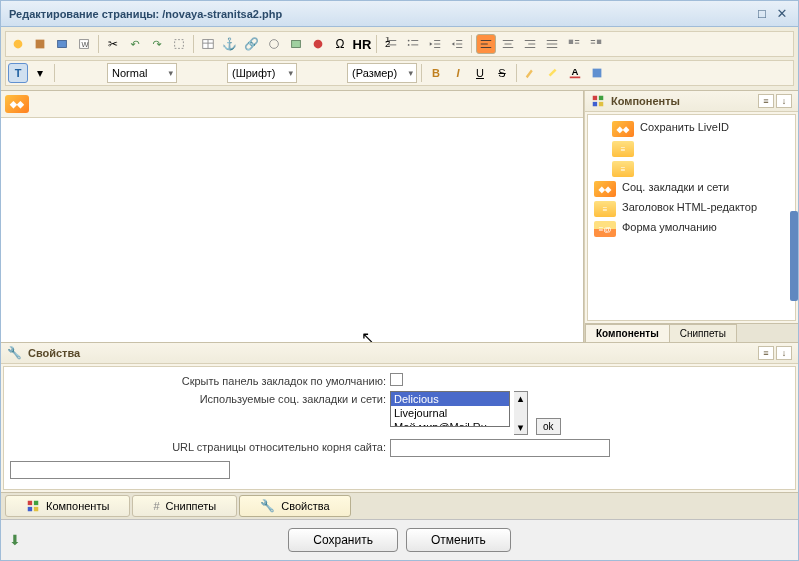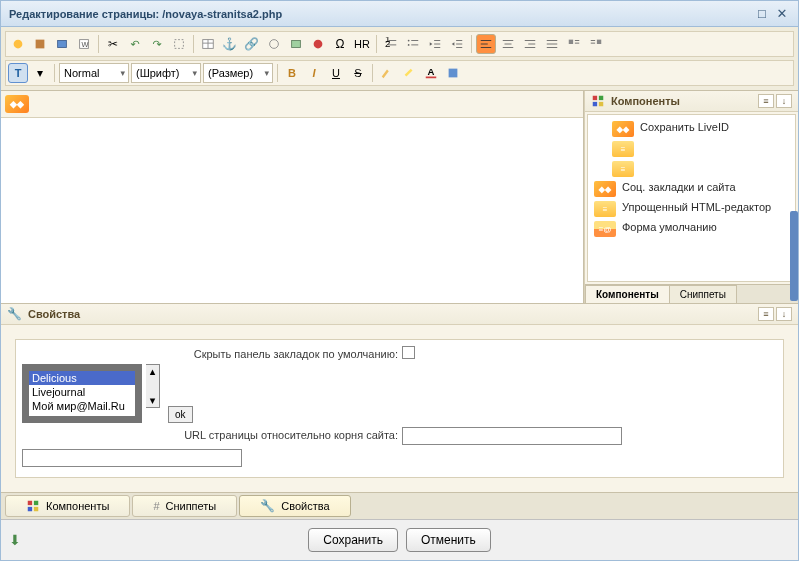--- a/index.html
+++ b/index.html
@@ -10,21 +10,21 @@
 .titlebar { background: linear-gradient(#e8f0f8, #d0e0f0); height: 26px; display: flex; align-items: center; padding: 0 8px; border-bottom: 1px solid #a0bcd8; }
 .titlebar-text { font-weight: bold; color: #2a4a6a; flex: 1; }
 .titlebar-btn { width: 16px; height: 16px; margin-left: 4px; color: #3a5a7a; cursor: pointer; display: flex; align-items: center; justify-content: center; font-size: 13px; }
 
 .toolbar-area { background: #f0ecdc; border-bottom: 1px solid #c8c0a8; padding: 4px; }
 .toolbar-row { display: flex; align-items: center; gap: 2px; margin-bottom: 3px; background: #f8f4e8; border: 1px solid #d8d0b8; padding: 2px; }
 .toolbar-row:last-child { margin-bottom: 0; }
 .tbtn { width: 20px; height: 20px; border: 1px solid transparent; background: transparent; cursor: pointer; display: flex; align-items: center; justify-content: center; font-size: 12px; border-radius: 3px; }
 .tbtn.active { border-color: #b8b090; background: #fdfae6; }
 .tsep { width: 1px; height: 18px; background: #d0c8b0; margin: 0 2px; }
-.tselect { height: 20px; border: 1px solid #c8c0a8; background: #fff; padding: 0 14px 0 4px; font-size: 11px; position: relative; cursor: pointer; min-width: 70px; display: flex; align-items: center; }
+.tselect { height: 20px; border: 1px solid #c8c0a8; background: #fff; padding: 0 14px 0 4px; font-size: 11px; position: relative; cursor: pointer; min-width: 70px; display: flex; align-items: center; margin-left: 48px; }
 .tselect::after { content: '▾'; position: absolute; right: 3px; font-size: 9px; color: #666; }
 
 .main-area { flex: 1; display: flex; overflow: hidden; }
 .editor-pane { flex: 1; display: flex; flex-direction: column; border-right: 1px solid #c8c0a8; }
 .editor-top-bar { background: #f8f4e8; border-bottom: 1px solid #d8d0b8; padding: 4px; }
 .comp-icon { width: 24px; height: 18px; background: linear-gradient(135deg, #ffc040, #ff8020); border-radius: 3px; display: flex; align-items: center; justify-content: center; color: #fff; font-size: 9px; font-weight: bold; }
 .editor-canvas { flex: 1; background: #fff; position: relative; }
 .cursor-arrow { position: absolute; left: 360px; top: 210px; font-size: 16px; color: #000; }
 
 .right-panel { width: 214px; display: flex; flex-direction: column; background: #f8f4e8; border-left: 1px solid #d8d0b8; }
@@ -41,39 +41,39 @@
 .tree-item.indent { padding-left: 22px; }
 .scroll-indicator { width: 8px; background: #6088c0; position: absolute; right: 0; height: 90px; top: 120px; border-radius: 2px; }
 
 .panel-tabs { display: flex; background: #e8e4d4; border-top: 1px solid #c8c0a8; }
 .panel-tab { padding: 3px 10px; border: 1px solid #c8c0a8; border-bottom: none; background: #f0ecdc; cursor: pointer; font-size: 10px; margin-right: -1px; }
 .panel-tab.active { background: #f8f4e8; font-weight: bold; }
 
 .props-panel { background: #f8f4e8; border-top: 1px solid #c8c0a8; display: flex; flex-direction: column; }
 .props-header { background: linear-gradient(#f8f4e8, #f0ecdc); border-bottom: 1px solid #d8d0b8; padding: 3px 6px; display: flex; align-items: center; gap: 6px; font-weight: bold; color: #5a4a2a; }
 .wrench-icon { color: #4a6aaa; font-size: 12px; }
-.props-body { background: #fff; padding: 6px; border: 1px solid #d8d0b8; margin: 14px; }
+.props-body { background: #fff; padding: 6px; border: 1px solid #d8d0b8; margin: 2px; }
 .prop-row { display: flex; align-items: flex-start; margin-bottom: 4px; }
 .prop-label { width: 380px; text-align: right; padding-right: 4px; padding-top: 2px; color: #3a3a3a; }
 .prop-value { flex: 1; display: flex; gap: 4px; align-items: flex-start; }
 .checkbox { width: 13px; height: 13px; border: 1px solid #888; background: #fff; }
-.listbox { width: 120px; height: 59px; border: 7px solid #737373; background: #fff; overflow: hidden; font-family: monospace; font-size: 10px; }
+.listbox { width: 120px; height: 36px; border: 1px solid #737373; background: #fff; overflow: hidden; font-family: monospace; font-size: 10px; }
 .listbox-item { padding: 1px 3px; }
 .listbox-item.selected { background: #4a6aca; color: #fff; }
 .listbox-scroll { width: 14px; height: 44px; border: 1px solid #888; border-left: none; background: #eee; display: flex; flex-direction: column; justify-content: space-between; font-size: 8px; align-items: center; }
 .ok-btn { padding: 2px 6px; border: 1px solid #888; background: #f0f0f0; cursor: pointer; font-size: 10px; margin-left: 4px; align-self: flex-end; }
 .text-input { width: 220px; height: 18px; border: 1px solid #888; background: #fff; padding: 0 3px; }
 
 .bottom-tabs { display: flex; background: #e8e4d4; border-top: 1px solid #c8c0a8; padding: 2px 4px; gap: 2px; }
 .bottom-tab { padding: 3px 20px; border: 1px solid #c8c0a8; background: linear-gradient(#fdfae6, #f0ecdc); cursor: pointer; display: flex; align-items: center; gap: 6px; border-radius: 3px; }
 .bottom-tab.active { background: linear-gradient(#fffae0, #f8f0d0); border-color: #b8b090; }
 
 .footer { background: #f0f0f0; border-top: 1px solid #c0c0c0; padding: 8px; display: flex; justify-content: center; gap: 8px; align-items: center; }
 .footer-left { position: absolute; left: 8px; }
-.dlg-btn { padding: 4px 14px; border: 1px solid #888; background: linear-gradient(#fff, #e8e8e8); border-radius: 4px; cursor: pointer; font-size: 12px; }
+.dlg-btn { padding: 4px 24px; border: 1px solid #888; background: linear-gradient(#fff, #e8e8e8); border-radius: 4px; cursor: pointer; font-size: 12px; }
 .dl-icon { color: #4a8a4a; font-size: 14px; }
 
 svg.icon-svg { width: 14px; height: 14px; }
 </style>
 </head>
 <body>
 
 <div class="dialog">
 
   <div class="titlebar">
@@ -138,21 +138,21 @@
             <rect x="3" y="4" width="10" height="8" fill="#a0d0a0" stroke="#608060"></rect>
           </svg>
         </div>
       <div class="tbtn">
           <svg class="icon-svg" viewBox="0 0 16 16">
             <circle cx="8" cy="8" r="5" fill="#d04040"></circle>
           </svg>
         </div>
       <div class="tbtn">Ω</div>
       <div class="tbtn">
-          <span style="font-size:11px;font-weight:normal">HR</span>
+          <span style="font-size:13px;font-weight:bold">HR</span>
         </div>
       <div class="tsep"></div>
       <div class="tbtn">
           <svg class="icon-svg" viewBox="0 0 16 16">
             <text x="1" y="6" font-size="5">1</text>
             <line x1="5" y1="4" x2="14" y2="4" stroke="#666"></line>
             <text x="1" y="11" font-size="5">2</text>
             <line x1="5" y1="9" x2="14" y2="9" stroke="#666"></line>
           </svg>
         </div>
@@ -307,25 +307,25 @@
           <span class="tree-label">Сохранить LiveID</span>
         </div>
         <div class="tree-item indent">
           <div class="tree-icon yellow">≡</div>
         </div>
         <div class="tree-item indent">
           <div class="tree-icon yellow">≡</div>
         </div>
         <div class="tree-item">
           <div class="tree-icon orange">◆◆</div>
-          <span class="tree-label">Соц. закладки и сайта</span>
+          <span class="tree-label">Соц. закладки и сети</span>
         </div>
         <div class="tree-item">
           <div class="tree-icon yellow">≡</div>
-          <span class="tree-label">Упрощенный HTML-редактор</span>
+          <span class="tree-label">Заголовок HTML-редактор</span>
         </div>
         <div class="tree-item">
           <div class="tree-icon mixed">≡@</div>
           <span class="tree-label">Форма умолчанию</span>
         </div>
       </div>
       <div class="scroll-indicator"></div>
       <div class="panel-tabs">
         <div class="panel-tab active">Компоненты</div>
         <div class="panel-tab">Сниппеты</div>
@@ -343,20 +343,21 @@
       </div>
     </div>
     <div class="props-body">
       <div class="prop-row">
         <div class="prop-label">Скрыть панель закладок по умолчанию:</div>
         <div class="prop-value">
             <div class="checkbox"></div>
           </div>
       </div>
       <div class="prop-row">
+        <div class="prop-label">Используемые соц. закладки и сети:</div>
         <div class="prop-value">
           <div class="listbox">
             <div class="listbox-item selected">Delicious</div>
             <div class="listbox-item">Livejournal</div>
             <div class="listbox-item">Мой мир@Mail.Ru</div>
           </div>
           <div class="listbox-scroll">
               <span>▴</span>
               <span>▾</span>
             </div>

